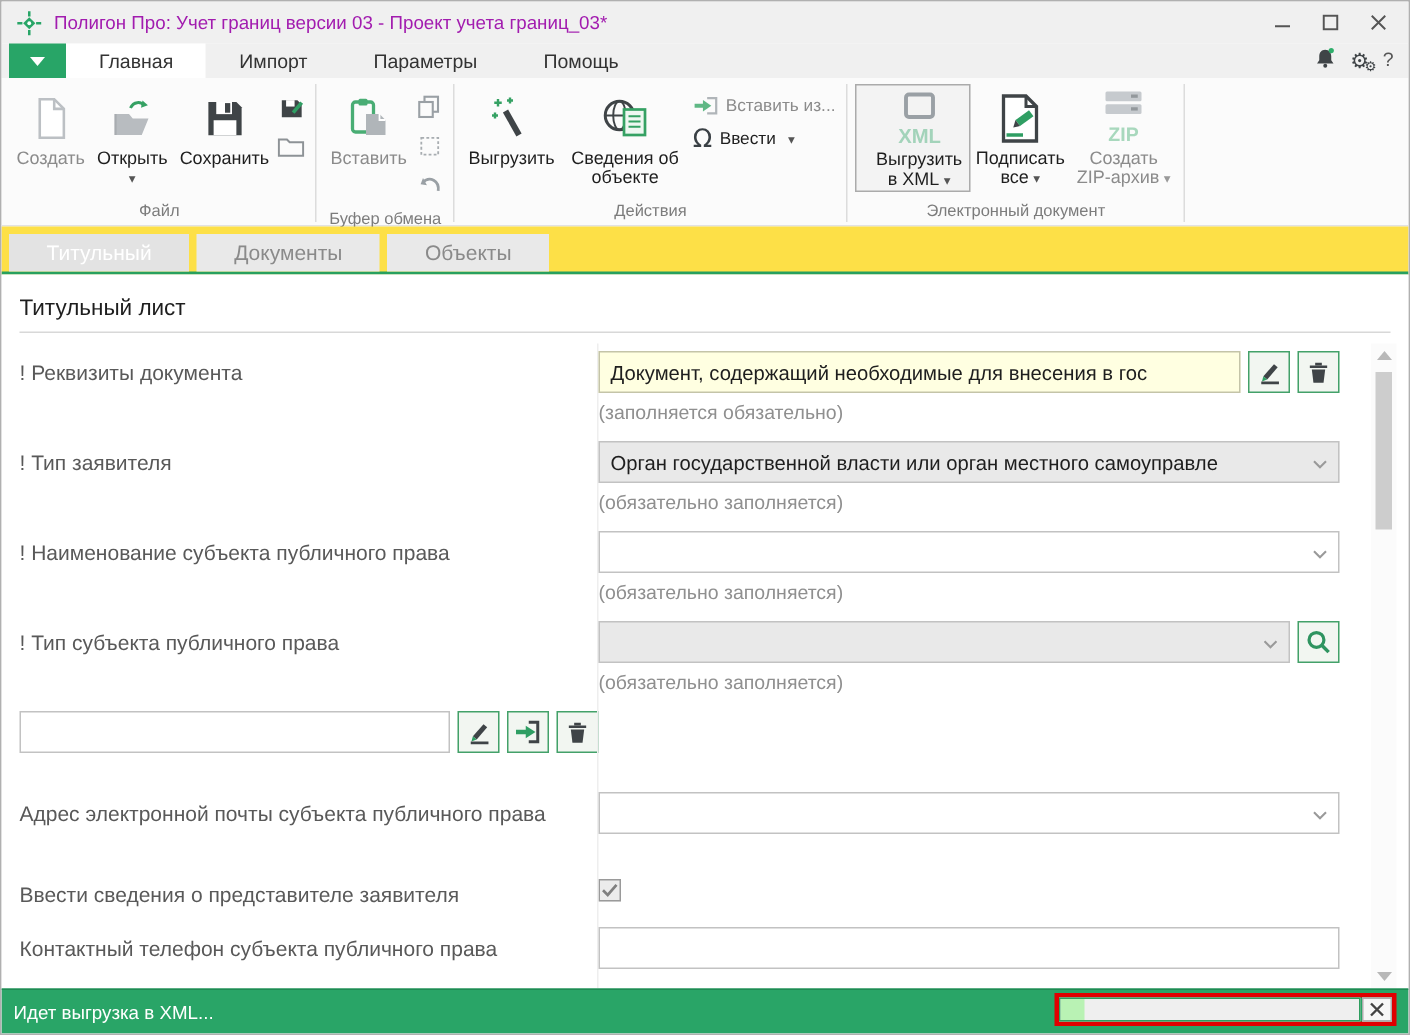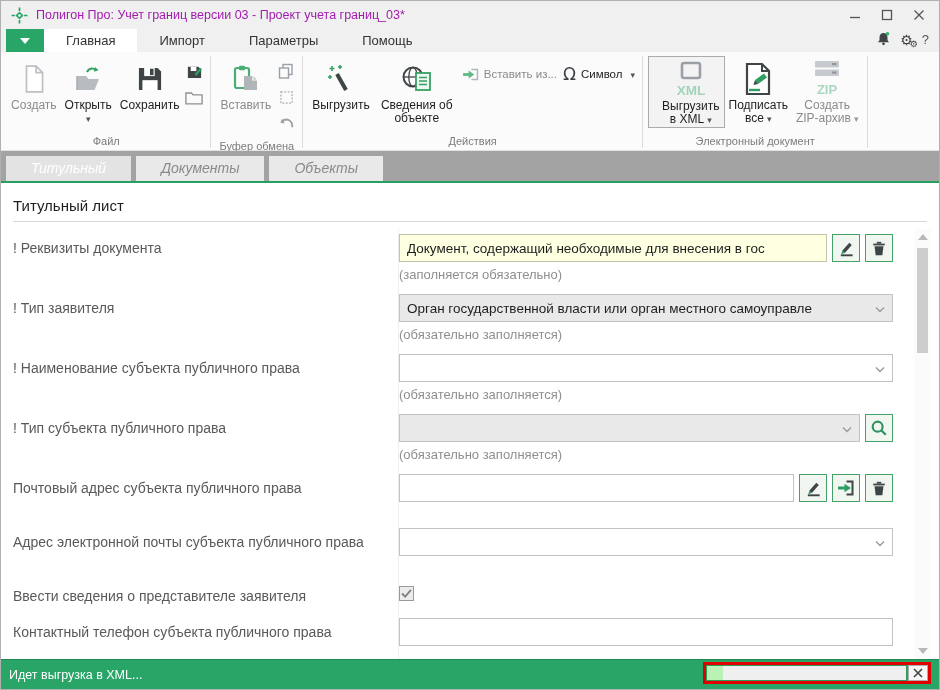--- a/index.html
+++ b/index.html
@@ -35,27 +35,27 @@
   .rbtn { display:flex; flex-direction:column; align-items:center; padding:3px 4px 0 4px; min-width:50px; }
   .rbtn .ric { height:40px; display:flex; align-items:center; justify-content:center; }
   .rlabel { font-size:12px; line-height:13px; color:#1e1e1e; text-align:center; display:flex; flex-direction:column; align-items:center; }
   .rbtn.disabled .rlabel { color:#8b8b8b; }
   .dd-arrow::after { content:"▾"; font-size:9px; color:#555; }
   .disabled .dd-arrow::after { color:#999; }
   .inline-dd { display:inline; margin-left:3px; }
   .smallcol { display:flex; flex-direction:column; justify-content:flex-start; gap:8px; padding:6px 2px; }
   .sbtn { width:18px; height:18px; display:flex; align-items:center; justify-content:center; }
   .xml-btn { border:1px solid #ababab; background:#f3f3f3;padding-left:13px; }
-  .action-list { display:flex; flex-direction:row; gap:6px; padding:8px 2px; }
+  .action-list { display:flex; flex-direction:column; gap:6px; padding:8px 2px; }
   .arow { display:flex; align-items:center; gap:5px; font-size:11.5px; color:#1e1e1e; }
   .arow.disabled { color:#8b8b8b; }
   .omega { font-size:17px; color:#3a4045; font-family:"DejaVu Sans",sans-serif; }
 
   
-  .doctabs { flex:0 0 auto; padding:5px 0 0 5px; background:#a3a3a3; border-bottom:2.5px solid #27a05f; display:flex; gap:5px;font-style:italic; }
+  .doctabs { flex:0 0 auto; padding:5px 0 0 5px; background:#fde047; border-bottom:2.5px solid #27a05f; display:flex; gap:5px; }
   .dtab { background:#e9e9e9; padding:4px 25px 5px 25px; font-size:14px; color:#8a8a8a; }
   .dtab.active { color:#fff; background:#e3e3e3; }
 
   
   .content { flex:1; position:relative; background:#fff; overflow:hidden; }
   .col-divider { position:absolute; left:397px; top:46px; bottom:0; width:1px; background:#eeeeee; }
   .page-heading { margin:14px 12px 0 12px; font-size:15px; color:#1e1e1e; padding-bottom:7px; border-bottom:1px solid #d8d8d8; }
   .form { margin:12px 46px 0 12px; }
   .frow { display:grid; grid-template-columns:386px 1fr; margin-bottom:12px; }
   .frow.nohint { margin-bottom:26px; }
@@ -278,21 +278,21 @@
           <div class="arow disabled">
             <svg width="17" height="13" viewBox="0 0 18 14">
                 <path d="M1 7h7" stroke="#5fb885" stroke-width="3"></path>
                 <path d="M7 2.8l6 4.2-6 4.2z" fill="#5fb885"></path>
                 <path d="M10 1.5h6.5v11H10" fill="none" stroke="#b0b5b9" stroke-width="1.6"></path>
               </svg>
             <span>Вставить из...</span>
           </div>
           <div class="arow">
             <span class="omega">Ω</span>
-            <span>Символ</span>
+            <span>Ввести</span>
               <span class="dd-arrow inline-dd"></span>
           </div>
         </div>
       </div>
       <div class="rgroup-caption">Действия</div>
     </div>
     <div class="rsep"></div>
 
     <div class="rgroup">
       <div class="rgroup-content">
@@ -431,21 +431,20 @@
                   <circle cx="8.5" cy="8.5" r="5.5" fill="none" stroke="#2f9460" stroke-width="2.4"></circle>
                   <line x1="12.8" y1="12.8" x2="17.5" y2="17.5" stroke="#2f9460" stroke-width="2.6"></line>
                 </svg>
             </div>
           </div>
           <div class="fhint">(обязательно заполняется)</div>
         </div>
       </div>
 
       <div class="frow nohint">
-        <div class="flabel">Почтовый адрес субъекта публичного права</div>
         <div>
           <div class="ctrl-line">
             <div class="tinput">
                 <span></span>
               </div>
             <div class="fbtn">
               <svg width="17" height="17" viewBox="0 0 18 18">
                   <path d="M4.5 11.5L12 3l2.6 2.2L7.2 13.7z" fill="#3f4447"></path>
                   <path d="M4.5 11.5l-1 3.6 3.7-1.4z" fill="#2f9e63"></path>
                   <line x1="3" y1="16.2" x2="15.5" y2="16.2" stroke="#3f4447" stroke-width="2"></line>

